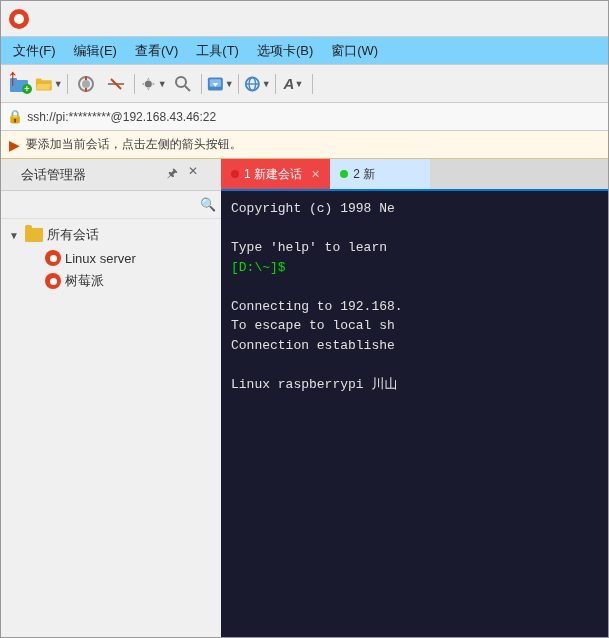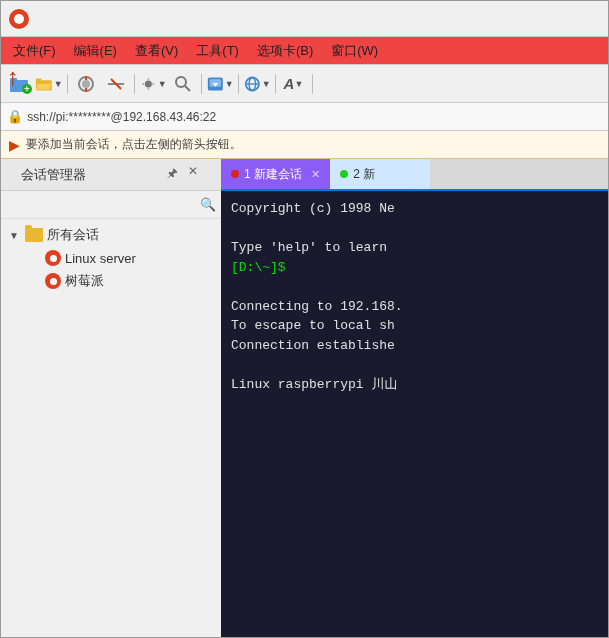--- a/index.html
+++ b/index.html
@@ -40,21 +40,21 @@
       border-radius: 50%;
     }
     .title-bar-text {
       font-size: 14px;
       color: #222;
       font-weight: normal;
     }
 
     
     .menu-bar {
-      background: #ef4444;
+      background: #7dd3fc;
       height: 28px;
       display: flex;
       align-items: center;
       padding: 0 4px;
       border-bottom: 1px solid #ccc;
       gap: 2px;
     }
     .menu-item {
       padding: 3px 8px;
       font-size: 13px;
@@ -151,21 +151,21 @@
       display: flex;
       align-items: center;
       padding: 0 10px;
       font-size: 12px;
       cursor: pointer;
       gap: 5px;
       position: relative;
       min-width: 100px;
     }
     .tab.active {
-      background: #8b5cf6;
+      background: #ef4444;
       color: white;
     }
     .tab.inactive {
       background: #e8e8e8;
       color: #333;
     }
     .tab-dot {
       width: 8px;
       height: 8px;
       border-radius: 50%;

